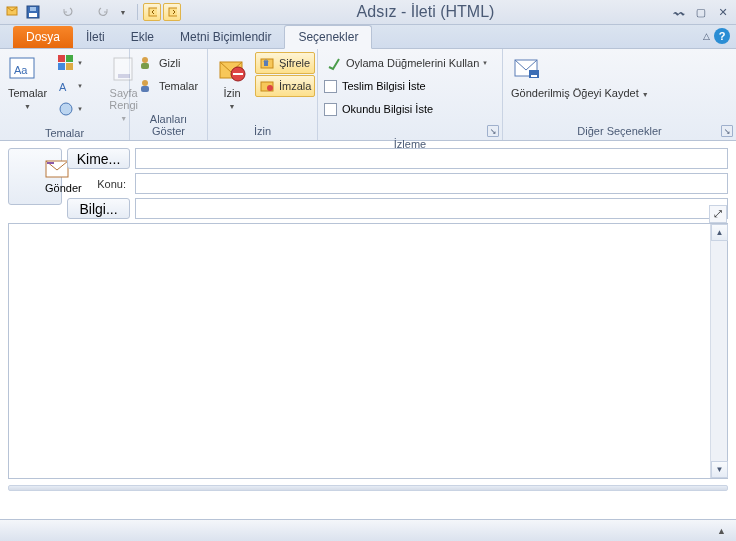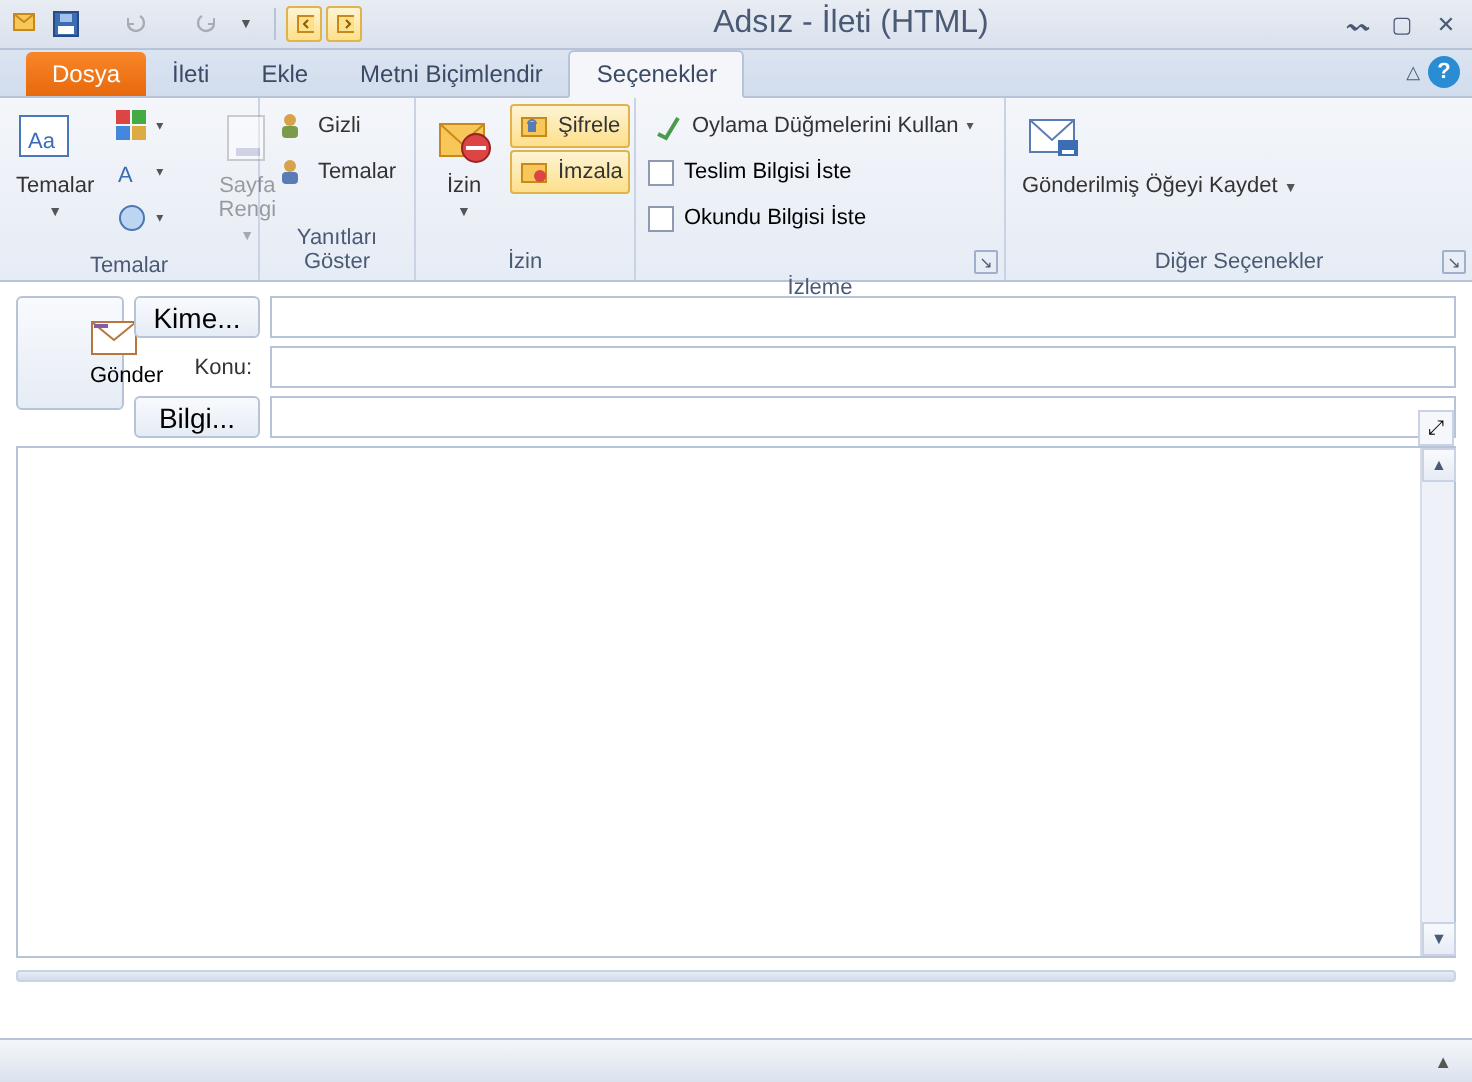--- a/index.html
+++ b/index.html
@@ -209,21 +209,21 @@
             <div class="icon">
               <svg width="16" height="16">
                 <circle cx="6" cy="5" r="3" fill="#d8a24a"></circle>
                 <rect x="2" y="8" width="8" height="6" rx="2" fill="#5a7cb5"></rect>
               </svg>
             </div>
             <span class="txt">Temalar</span>
           </div>
       </div>
     </div>
-    <div class="group-label">Yanıtları Göster</div>
+    <div class="group-label">Alanları Göster</div>
   </div>
 
   <div class="group" style="width:110px;">
     <div class="group-body">
       <div class="big-btn">
         <div class="icon">
             <svg width="32" height="32">
               <rect x="4" y="8" width="22" height="16" fill="#f7c759" stroke="#c78a1a"></rect>
               <path d="M4 8 L15 18 L26 8" fill="none" stroke="#c78a1a"></path>
               <circle cx="22" cy="20" r="7" fill="#d44" stroke="#922"></circle>

